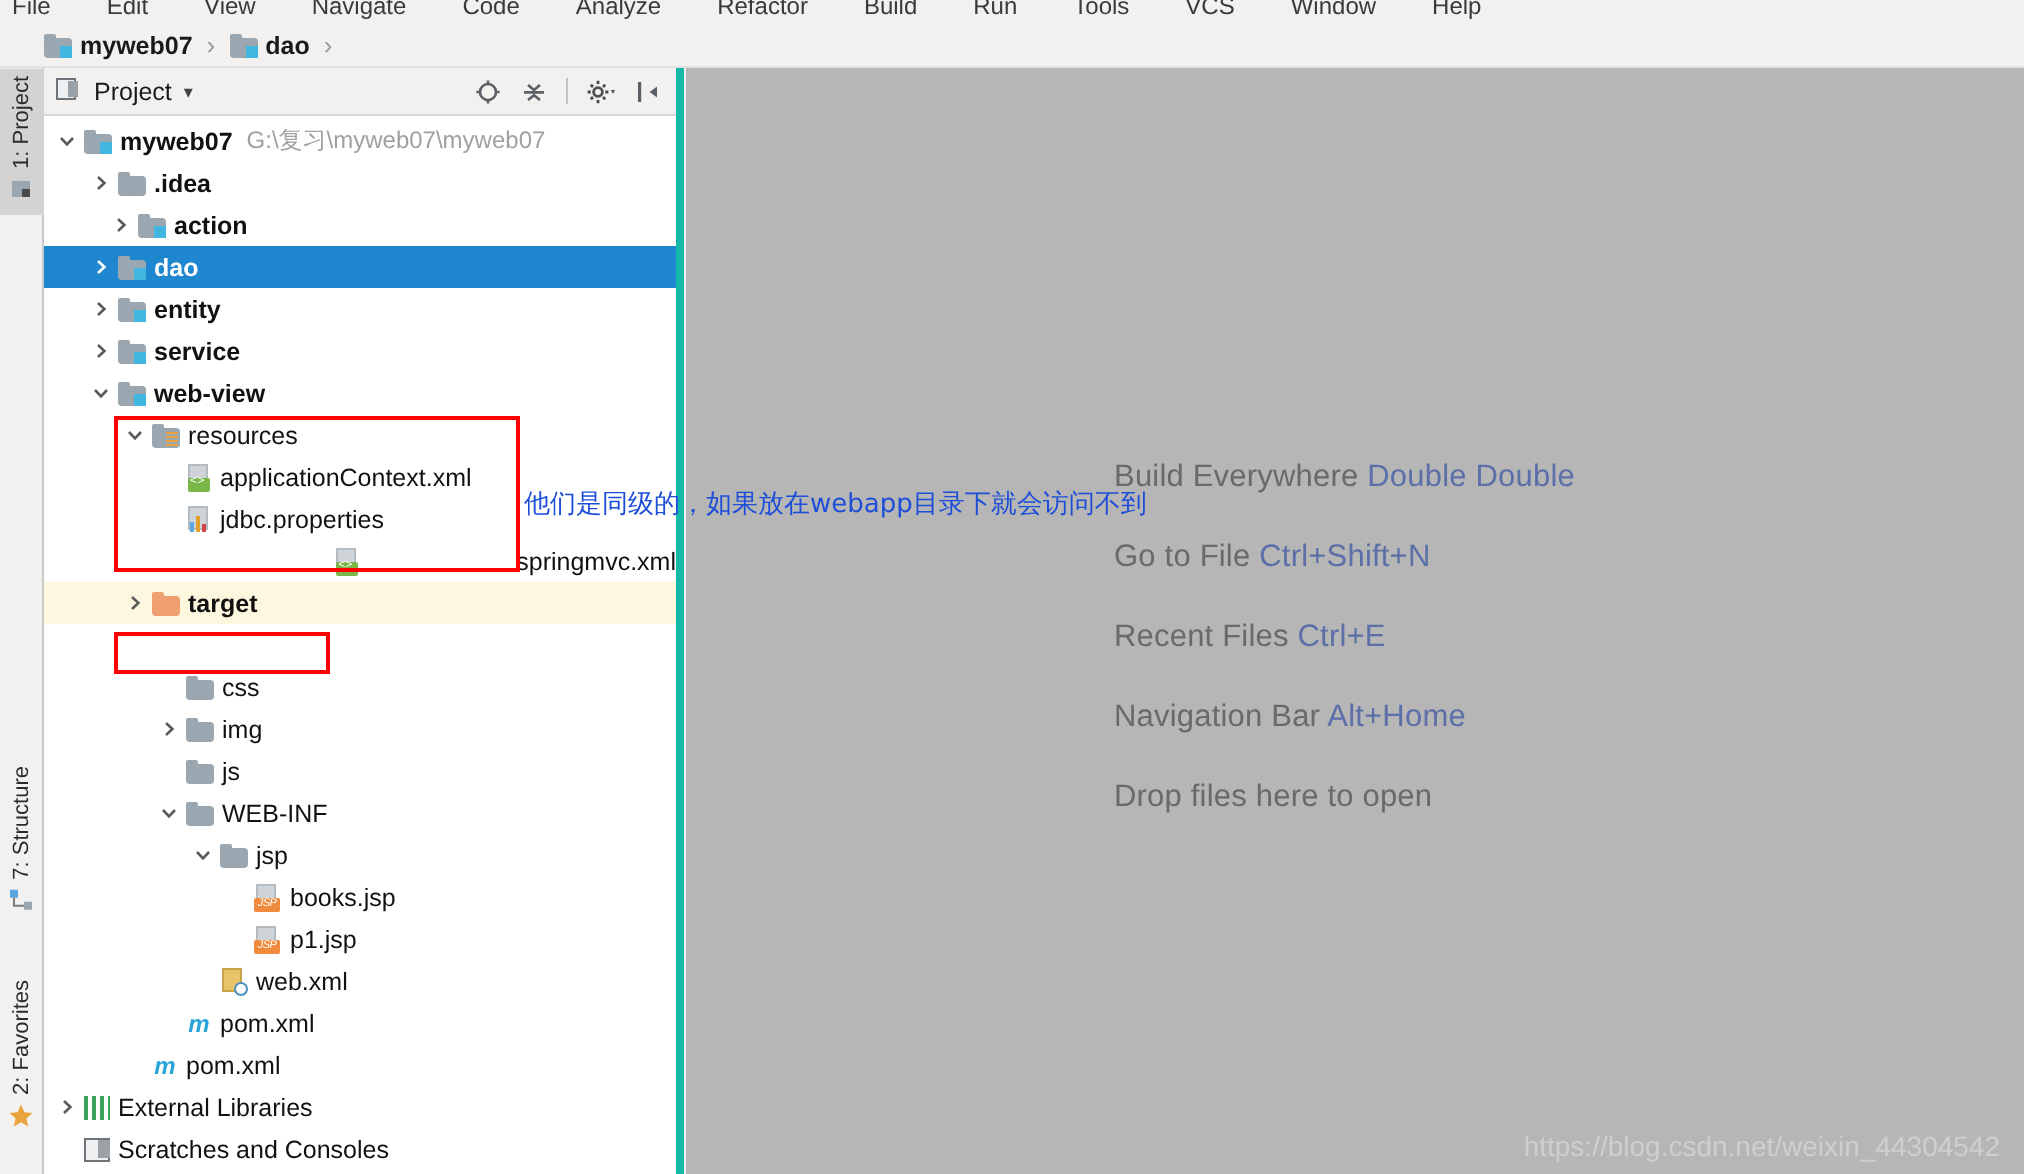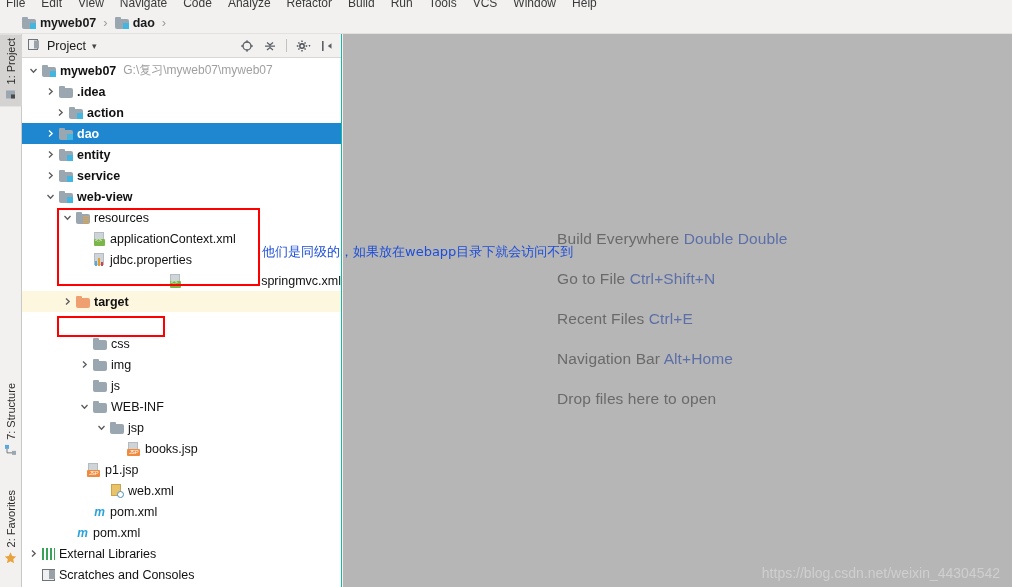--- a/index.html
+++ b/index.html
@@ -8,21 +8,21 @@
     font-family:"Liberation Sans", sans-serif;
     font-size:12.5px;
     color:#111;
     background:#f2f1f0;
     position:relative;
   }
   
   .menubar{
     position:absolute; left:0; top:0; width:1012px; height:12px;
     background:#f2f1f0; overflow:hidden;
-    display:flex; align-items:center; padding-left:6px; gap:16px;
+    display:flex; align-items:center; padding-left:6px; gap:28px;
   }
   .menubar .mi{
     font-size:12px; color:#3a3a3a; line-height:11px; white-space:nowrap;
     transform: translateY(-3px);
   }
   
   .breadcrumb{
     position:absolute; left:0; top:12px; width:1012px; height:22px;
     background:#f2f1f0; display:flex; align-items:center; padding-left:22px;
     border-bottom:1px solid #e2e1e0;
@@ -48,21 +48,21 @@
     position:absolute; left:0; width:22px;
     writing-mode:vertical-rl; transform:rotate(180deg);
     font-size:11px; color:#2b2b2b; white-space:nowrap;
     display:flex; align-items:center; gap:4px; padding:4px 0;
   }
   .vtab.active{ background:#d4d3d2; }
   .vtab .ic{ writing-mode:horizontal-tb; transform:rotate(180deg); }
   
   .projpanel{
     position:absolute; left:22px; top:34px; width:320px; height:553px;
-    background:#fff; border-right:1px solid #14b8a6;
+    background:#fff; border-right:4px solid #14b8a6;
   }
   .projhdr{
     height:24px; background:#f2f1f0; border-bottom:1px solid #d8d7d6;
     display:flex; align-items:center; padding:0 6px; gap:6px;
   }
   .projhdr .title{ font-size:12.5px; color:#1a1a1a; }
   .projhdr .caret{ font-size:9px; color:#444; }
   .hdrtools{ margin-left:auto; display:flex; align-items:center; gap:9px; padding-right:2px;}
   .hdrtools svg{ display:block; }
   .divline{ width:1px; height:13px; background:#c2c1c0; }
@@ -441,21 +441,21 @@
         <span class="name">jsp</span>
       </div>
       <div class="row" style="padding-left: 91px;">
         <span class="arrow"></span>
         <span class="jspicon">
           <i class="pg"></i>
           <i class="tag">JSP</i>
         </span>
         <span class="name">books.jsp</span>
       </div>
-      <div class="row" style="padding-left: 51px;">
+      <div class="row" style="padding-left: 91px;">
         <span class="arrow"></span>
         <span class="jspicon">
           <i class="pg"></i>
           <i class="tag">JSP</i>
         </span>
         <span class="name">p1.jsp</span>
       </div>
       <div class="row" style="padding-left: 74px;">
         <span class="arrow"></span>
         <span class="webxmlicon">

